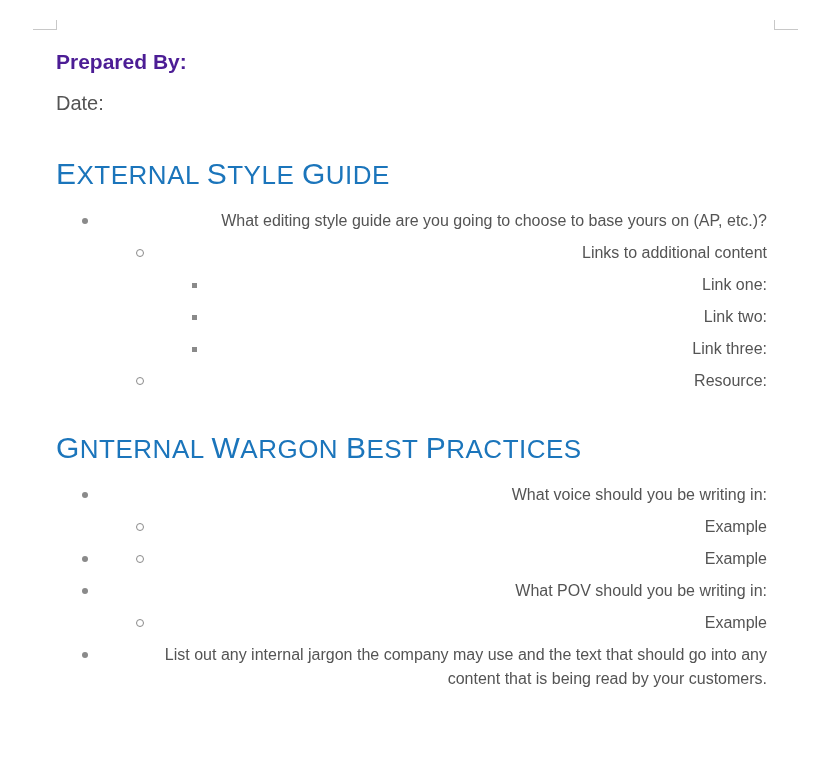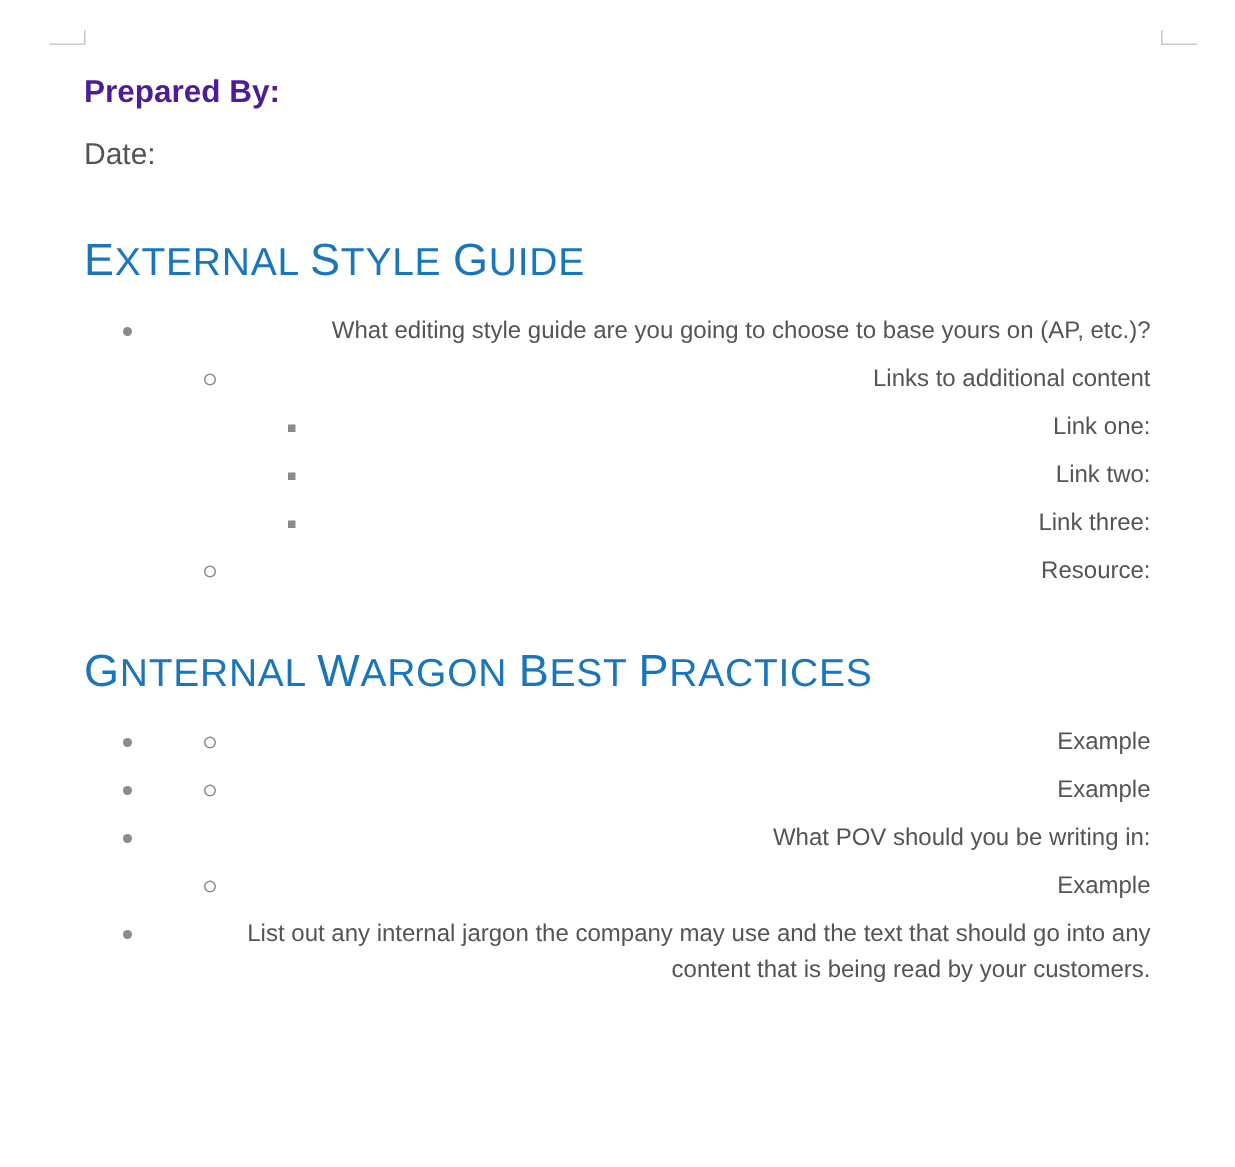--- a/index.html
+++ b/index.html
@@ -144,20 +144,21 @@
         <li><span>Resource:</span></li>
       </ul>
     </li>
   </ul>
 
   <div class="section-heading">
     <span class="cap">G</span><span>NTERNAL </span><span class="cap">W</span><span>ARGON </span><span class="cap">B</span><span>EST </span><span class="cap">P</span><span>RACTICES</span>
   </div>
   <ul class="lvl1">
     <li>
+      <span>What voice should you be writing in:</span>
       <ul class="lvl2">
         <li><span>Example</span></li>
       </ul>
     </li>
     <li>
       <ul class="lvl2">
         <li><span>Example</span></li>
       </ul>
     </li>
     <li>

